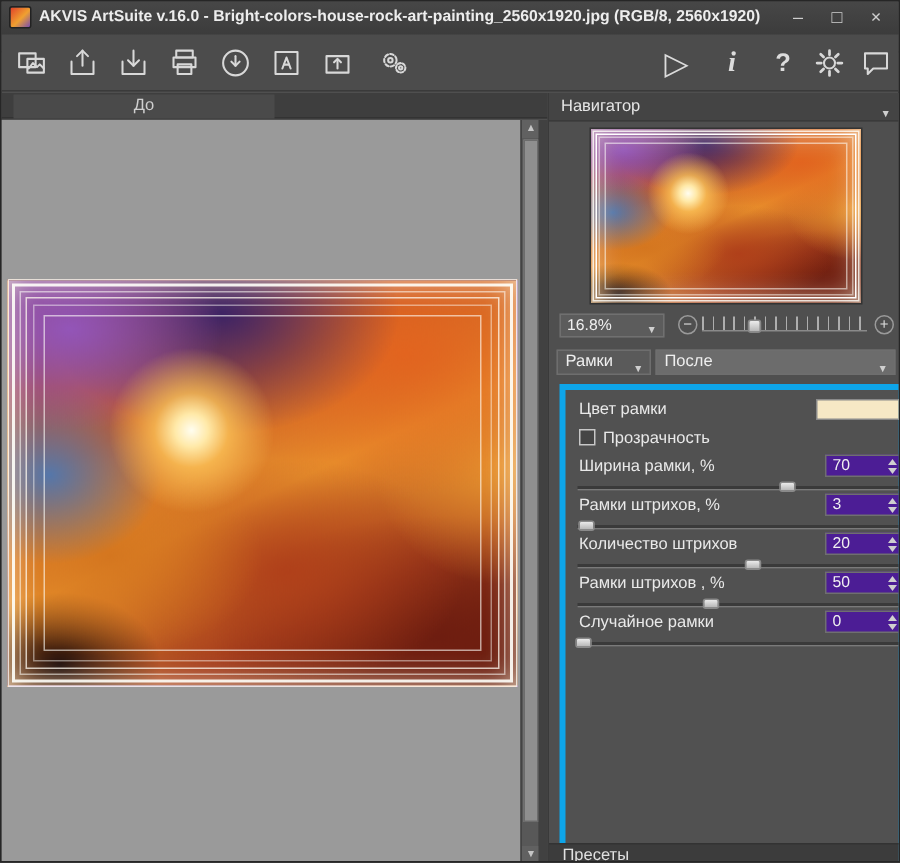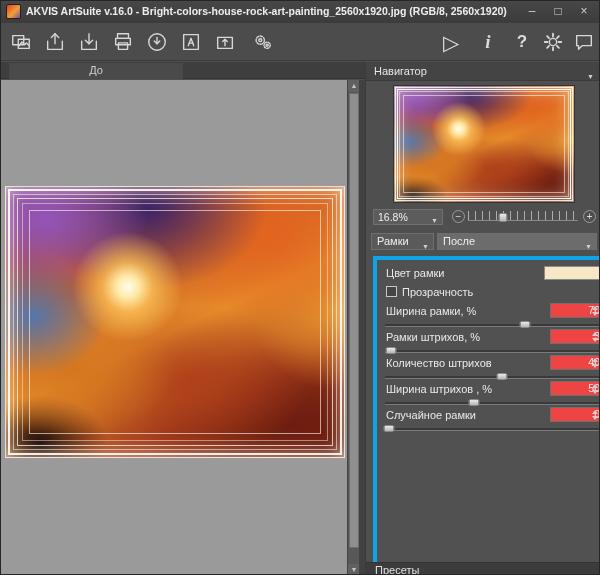--- a/index.html
+++ b/index.html
@@ -104,23 +104,23 @@
   .frame-select { left:5px; width:63px; background:#5a5a5a; }
   .style-select { left:71px; width:160px; background:#6c6c6c; }
 
   .params { position:absolute; left:7px; top:194px; width:230px; height:382px;
     border:4px solid #0ea5e9; background:#515151; }
   .p-label { position:absolute; left:9px; color:#e9e9e9; font-size:11px; }
   .swatch { position:absolute; left:167px; top:6px; width:57px; height:14px;
     border:1px solid #8a8a8a; }
   .checkbox { position:absolute; left:9px; top:26px; width:11px; height:11px;
     border:1px solid #c8c8c8; background:#454545; }
-  .spin { position:absolute; left:173px; width:51px; height:15px; background:#ef4444;
+  .spin { position:absolute; left:173px; width:51px; height:15px; background:#4c1d95;
     border:1px solid #6f6f6f; color:#f0f0f0; font-size:10.5px; line-height:13px;
-    padding-left:4px;text-align:right; }
+    padding-left:4px; }
   .spin-arrows { position:absolute; right:2px; top:1px; width:8px; height:12px; }
   .spin-up, .spin-down { position:absolute; right:0; width:0; height:0;
     border-left:3px solid transparent; border-right:3px solid transparent; }
   .spin-up { top:1px; border-bottom:4px solid #cfcfcf; }
   .spin-down { bottom:1px; border-top:4px solid #cfcfcf; }
   .ptrack { position:absolute; left:8px; width:216px; height:3px; background:#3a3a3a;
     border-bottom:1px solid #7a7a7a; }
   .pthumb { position:absolute; top:-3px; width:11px; height:7px;
     background:linear-gradient(#eaeaea,#b5b5b5); border:1px solid #8a8a8a; border-radius:2px;
     transform:translateX(-50%); }
@@ -309,31 +309,31 @@
             <i class="spin-up"></i>
             <i class="spin-down"></i>
           </span>
       </div>
       <div class="ptrack" style="top:90px">
         <div class="pthumb" style="left: 3%;"></div>
       </div>
 
       <span class="p-label" style="top:97px">Количество штрихов</span>
       <div class="spin" style="top:95px">
-        <span>40</span>
+        <span>20</span>
         <span class="spin-arrows">
             <i class="spin-up"></i>
             <i class="spin-down"></i>
           </span>
       </div>
       <div class="ptrack" style="top:116px">
         <div class="pthumb" style="left: 54%;"></div>
       </div>
 
-      <span class="p-label" style="top:123px">Ширина штрихов , %</span>
+      <span class="p-label" style="top:123px">Рамки штрихов , %</span>
       <div class="spin" style="top:121px">
         <span>50</span>
         <span class="spin-arrows">
             <i class="spin-up"></i>
             <i class="spin-down"></i>
           </span>
       </div>
       <div class="ptrack" style="top:142px">
         <div class="pthumb" style="left: 41%;"></div>
       </div>

